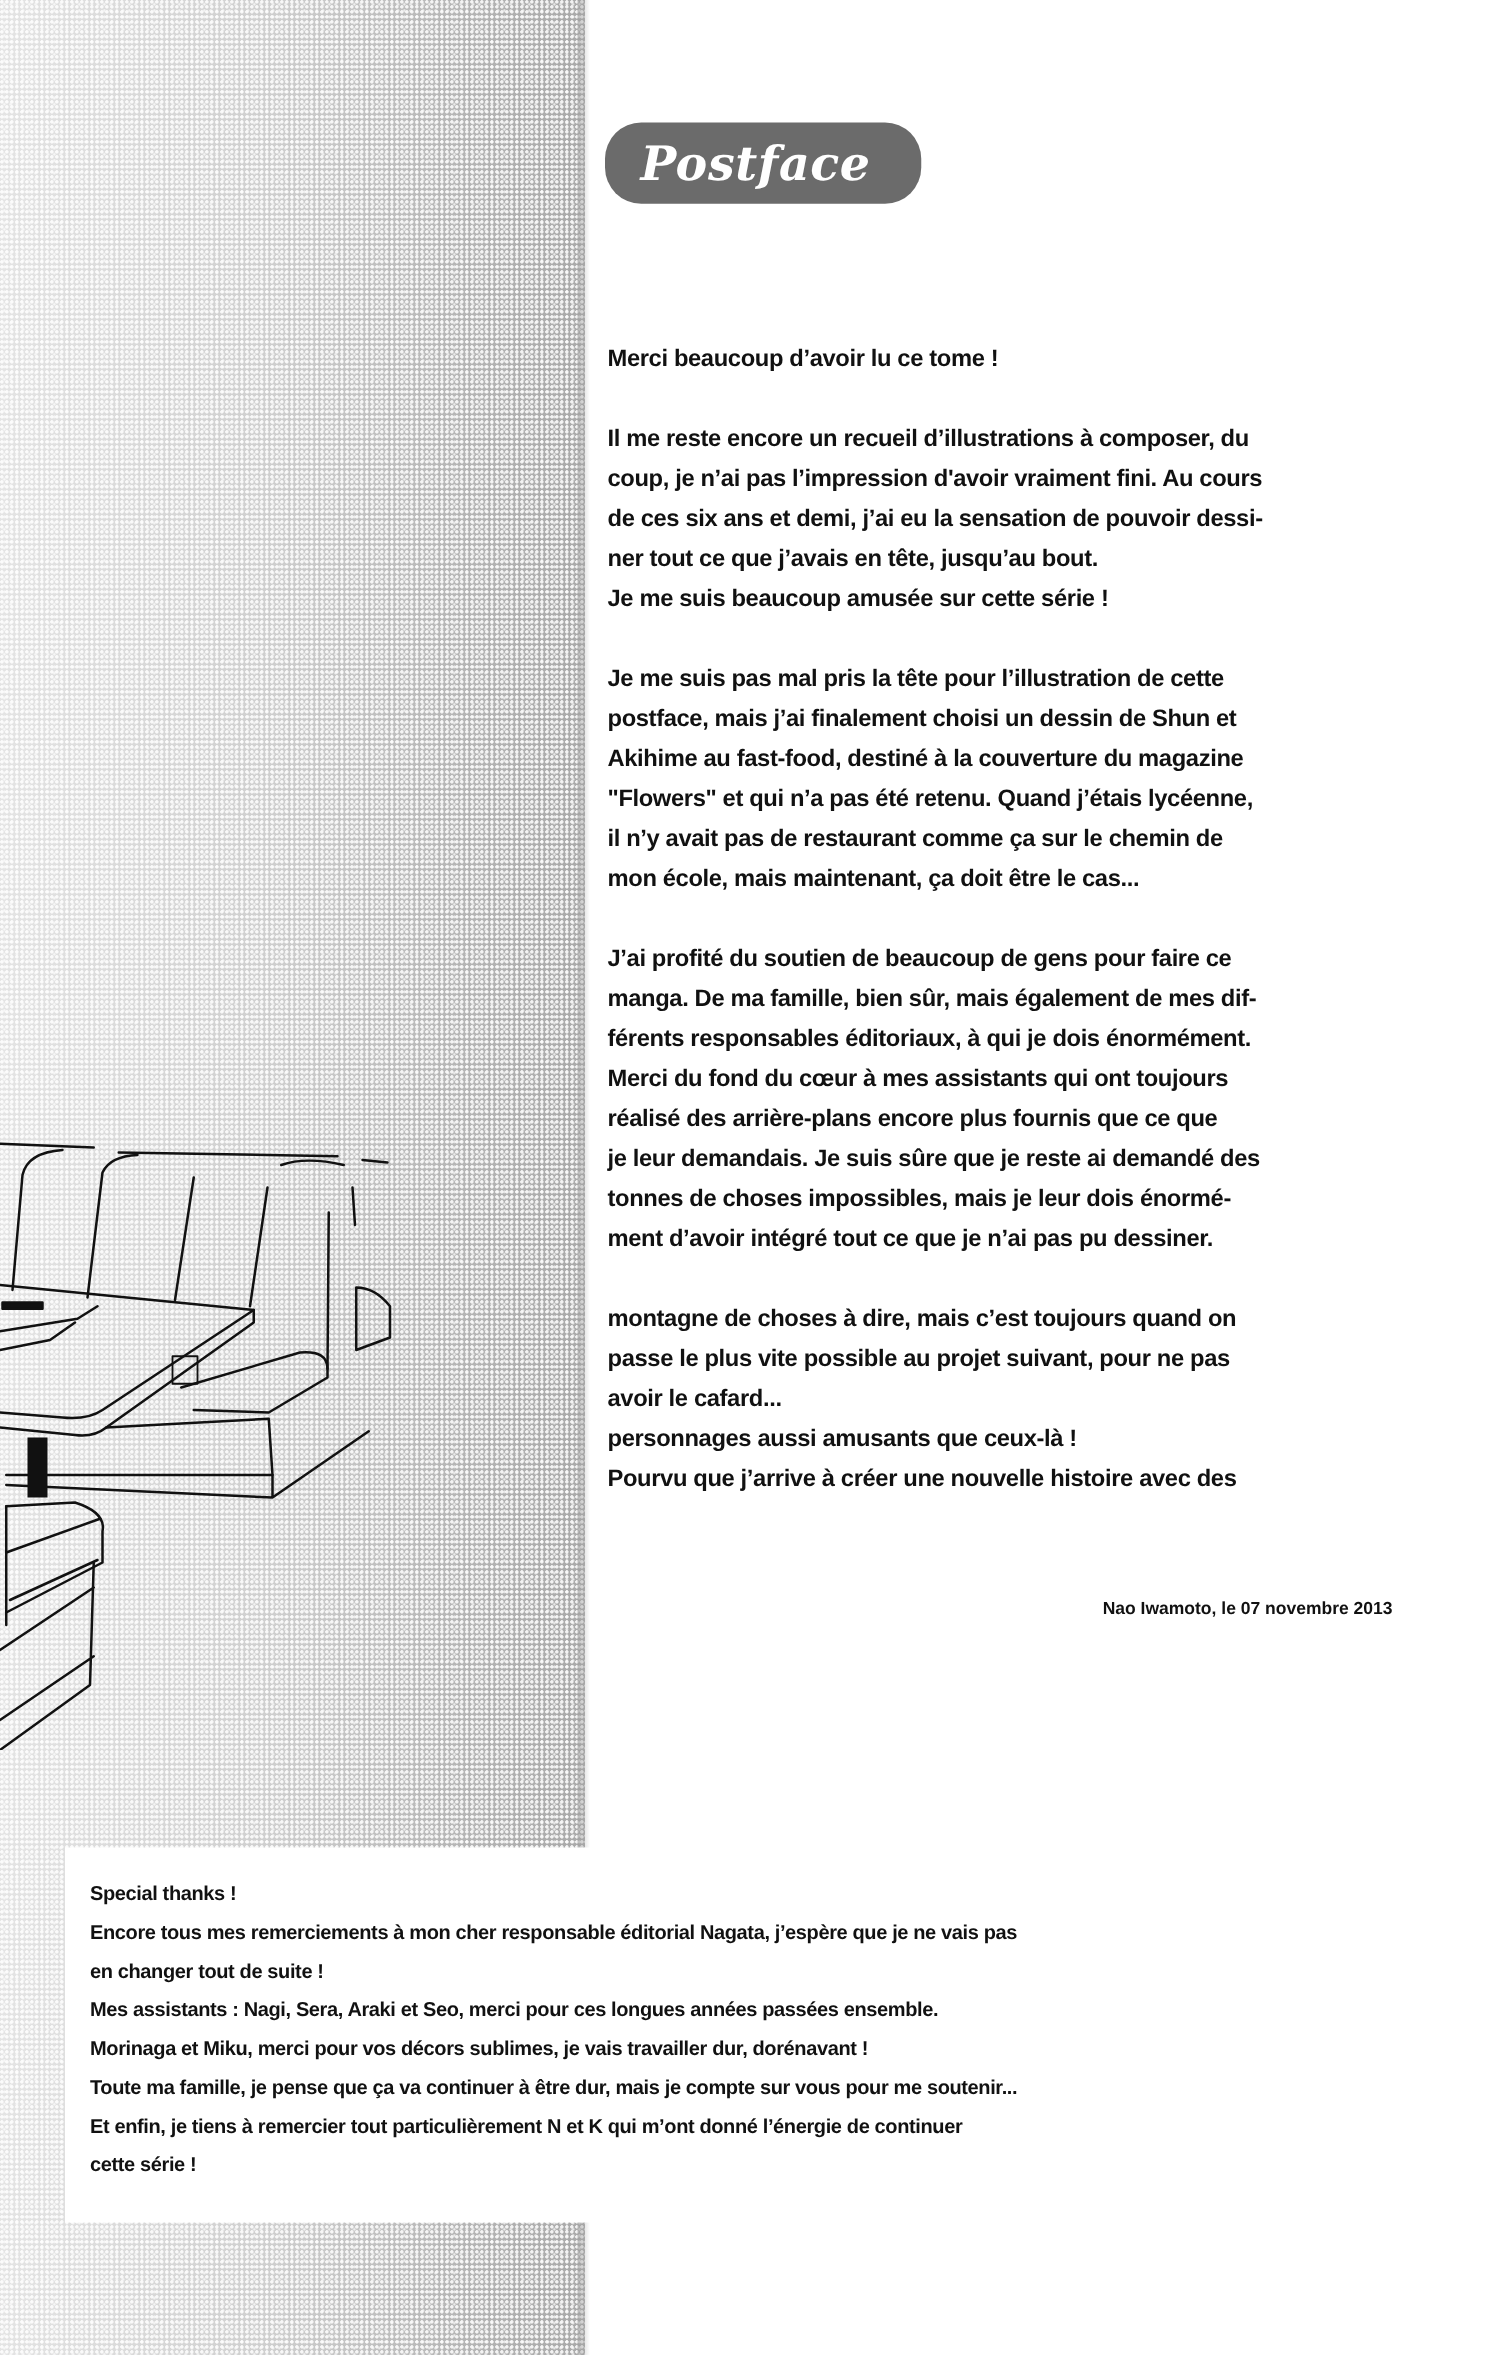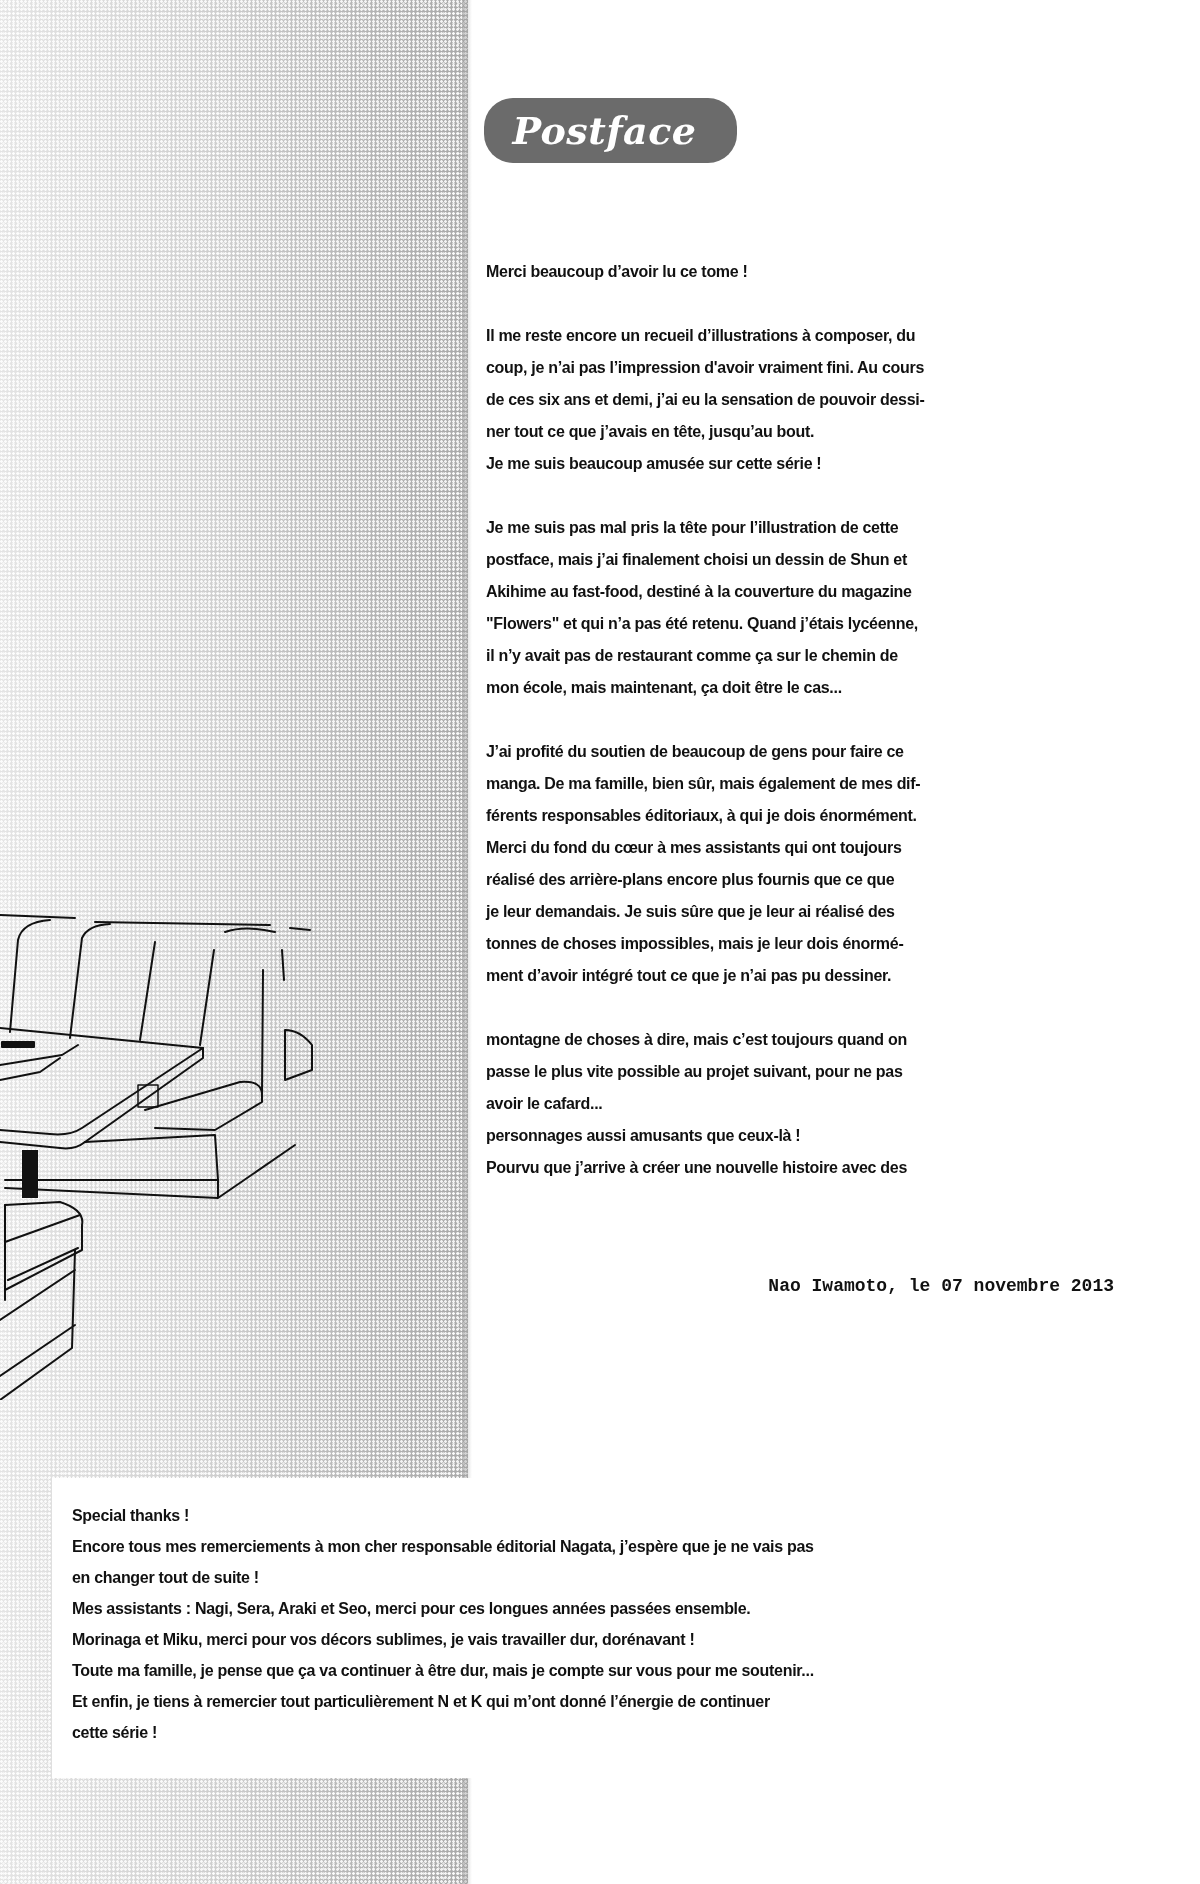--- a/index.html
+++ b/index.html
@@ -30,29 +30,29 @@
     background: #6b6b6b; border-radius: 29px;
     display: flex; align-items: center; justify-content: center;
   }
   .badge-title {
     color: #ffffff; font-family: "DejaVu Serif", serif; font-style: italic; font-weight: bold;
     font-size: 38px; letter-spacing: 0.5px; transform: translateX(-6px);
   }
 
   
   .main-text {
-    position: absolute; left: 486px; top: 256px; width: 640px;
-    font-size: 16px; line-height: 32px; font-weight: bold;
+    position: absolute; left: 486px; top: 272px; width: 640px;
+    font-size: 19px; line-height: 32px; font-weight: bold;
     letter-spacing: -0.3px;
   }
   .para { margin: 0 0 32px 0; }
   .line { display: block; white-space: nowrap; }
   .signature {
     position: absolute; left: 486px; top: 1270px; width: 628px; text-align: right;
-    font-size: 18px; line-height: 32px; font-weight: bold; white-space: nowrap; font-family: Liberation Mono, monospace;
+    font-size: 14px; line-height: 32px; font-weight: bold; white-space: nowrap;
   }
 
   
   .thanks-box {
     position: absolute; left: 52px; top: 1478px; width: 1148px; height: 300px;
     background: #ffffff;
   }
   .thanks-text {
     position: absolute; left: 20px; top: 22px; width: 1110px;
     font-size: 16px; line-height: 31px; font-weight: bold; letter-spacing: -0.3px;
@@ -115,21 +115,21 @@
     <span class="line">"Flowers" et qui n’a pas été retenu. Quand j’étais lycéenne,</span>
     <span class="line">il n’y avait pas de restaurant comme ça sur le chemin de</span>
     <span class="line">mon école, mais maintenant, ça doit être le cas...</span>
   </p>
   <p class="para">
     <span class="line">J’ai profité du soutien de beaucoup de gens pour faire ce</span>
     <span class="line">manga. De ma famille, bien sûr, mais également de mes dif-</span>
     <span class="line">férents responsables éditoriaux, à qui je dois énormément.</span>
     <span class="line">Merci du fond du cœur à mes assistants qui ont toujours</span>
     <span class="line">réalisé des arrière-plans encore plus fournis que ce que</span>
-    <span class="line">je leur demandais. Je suis sûre que je leur ai réalisé des</span>
+    <span class="line">je leur demandais. Je suis sûre que je reste ai demandé des</span>
     <span class="line">tonnes de choses impossibles, mais je leur dois énormé-</span>
     <span class="line">ment d’avoir intégré tout ce que je n’ai pas pu dessiner.</span>
   </p>
   <p class="para">
     <span class="line">montagne de choses à dire, mais c’est toujours quand on</span>
     <span class="line">passe le plus vite possible au projet suivant, pour ne pas</span>
     <span class="line">avoir le cafard...</span>
     <span class="line">personnages aussi amusants que ceux-là !</span>
     <span class="line">Pourvu que j’arrive à créer une nouvelle histoire avec des</span>
   </p>

